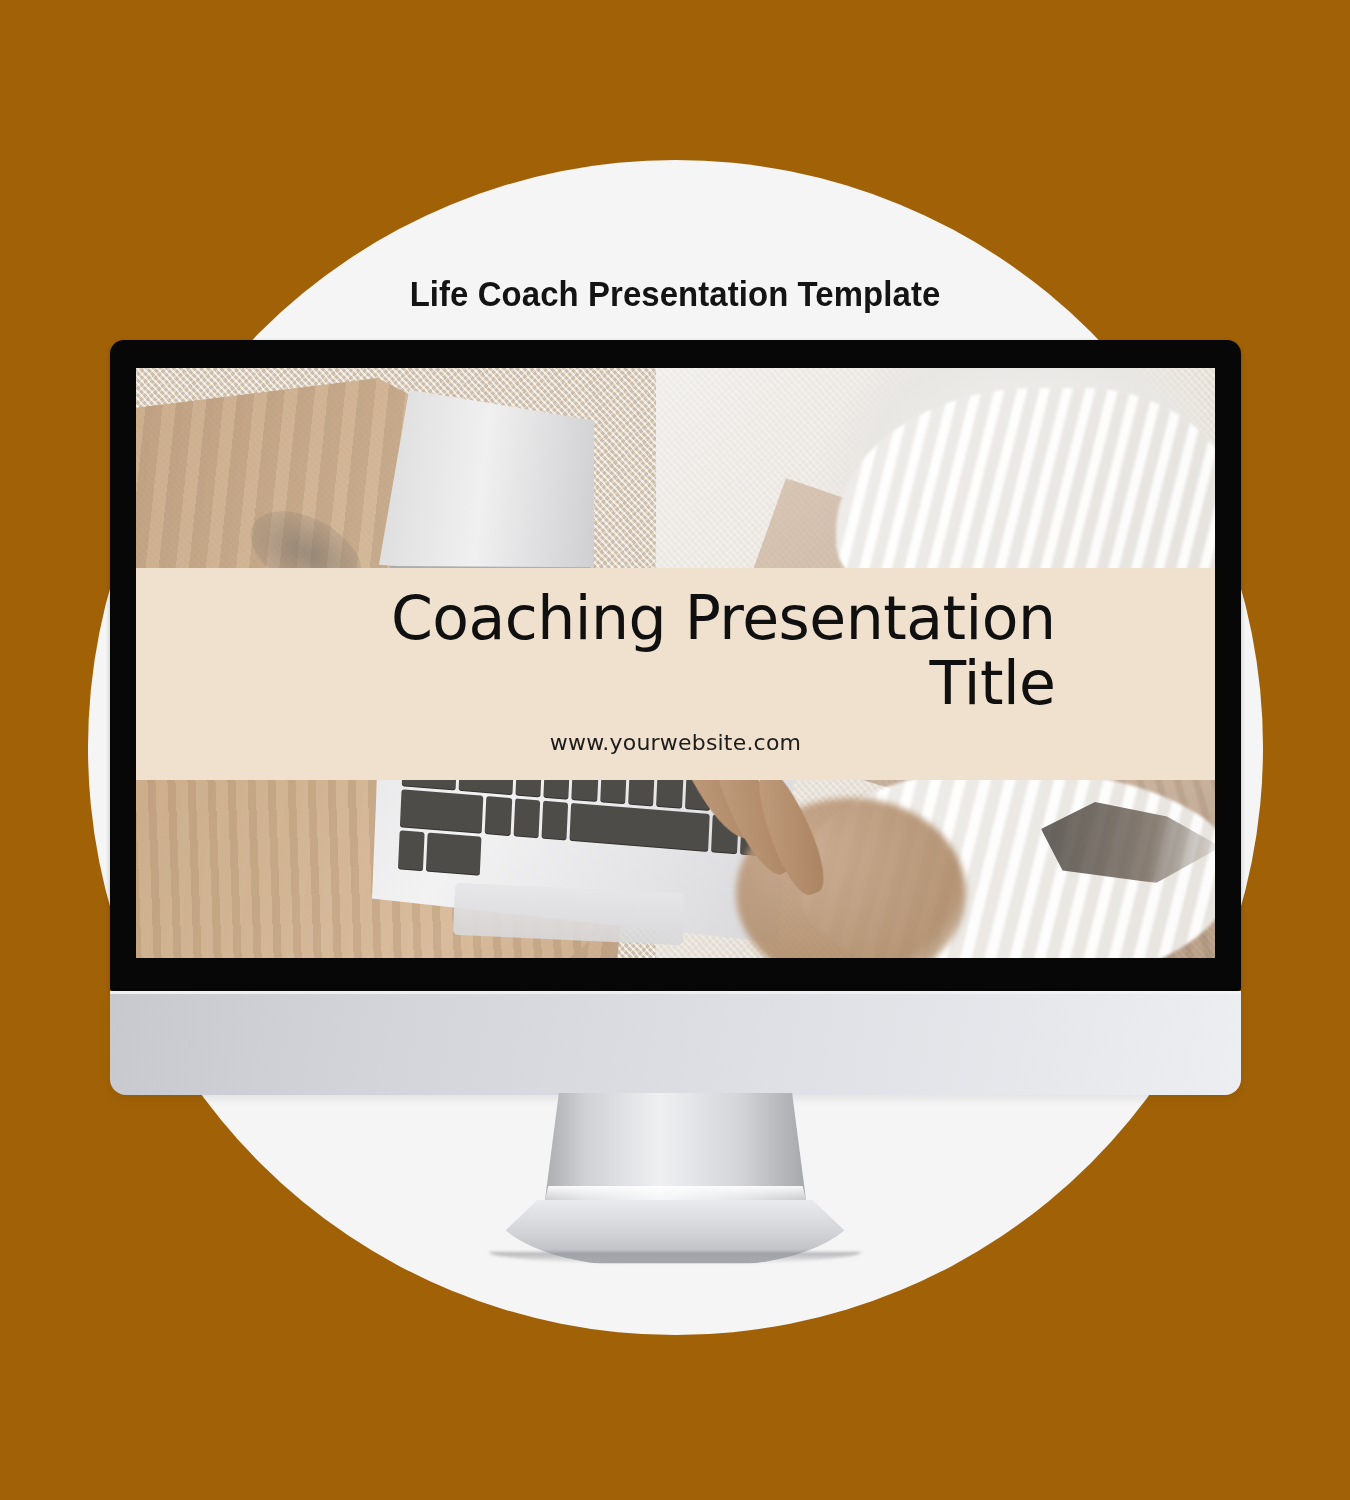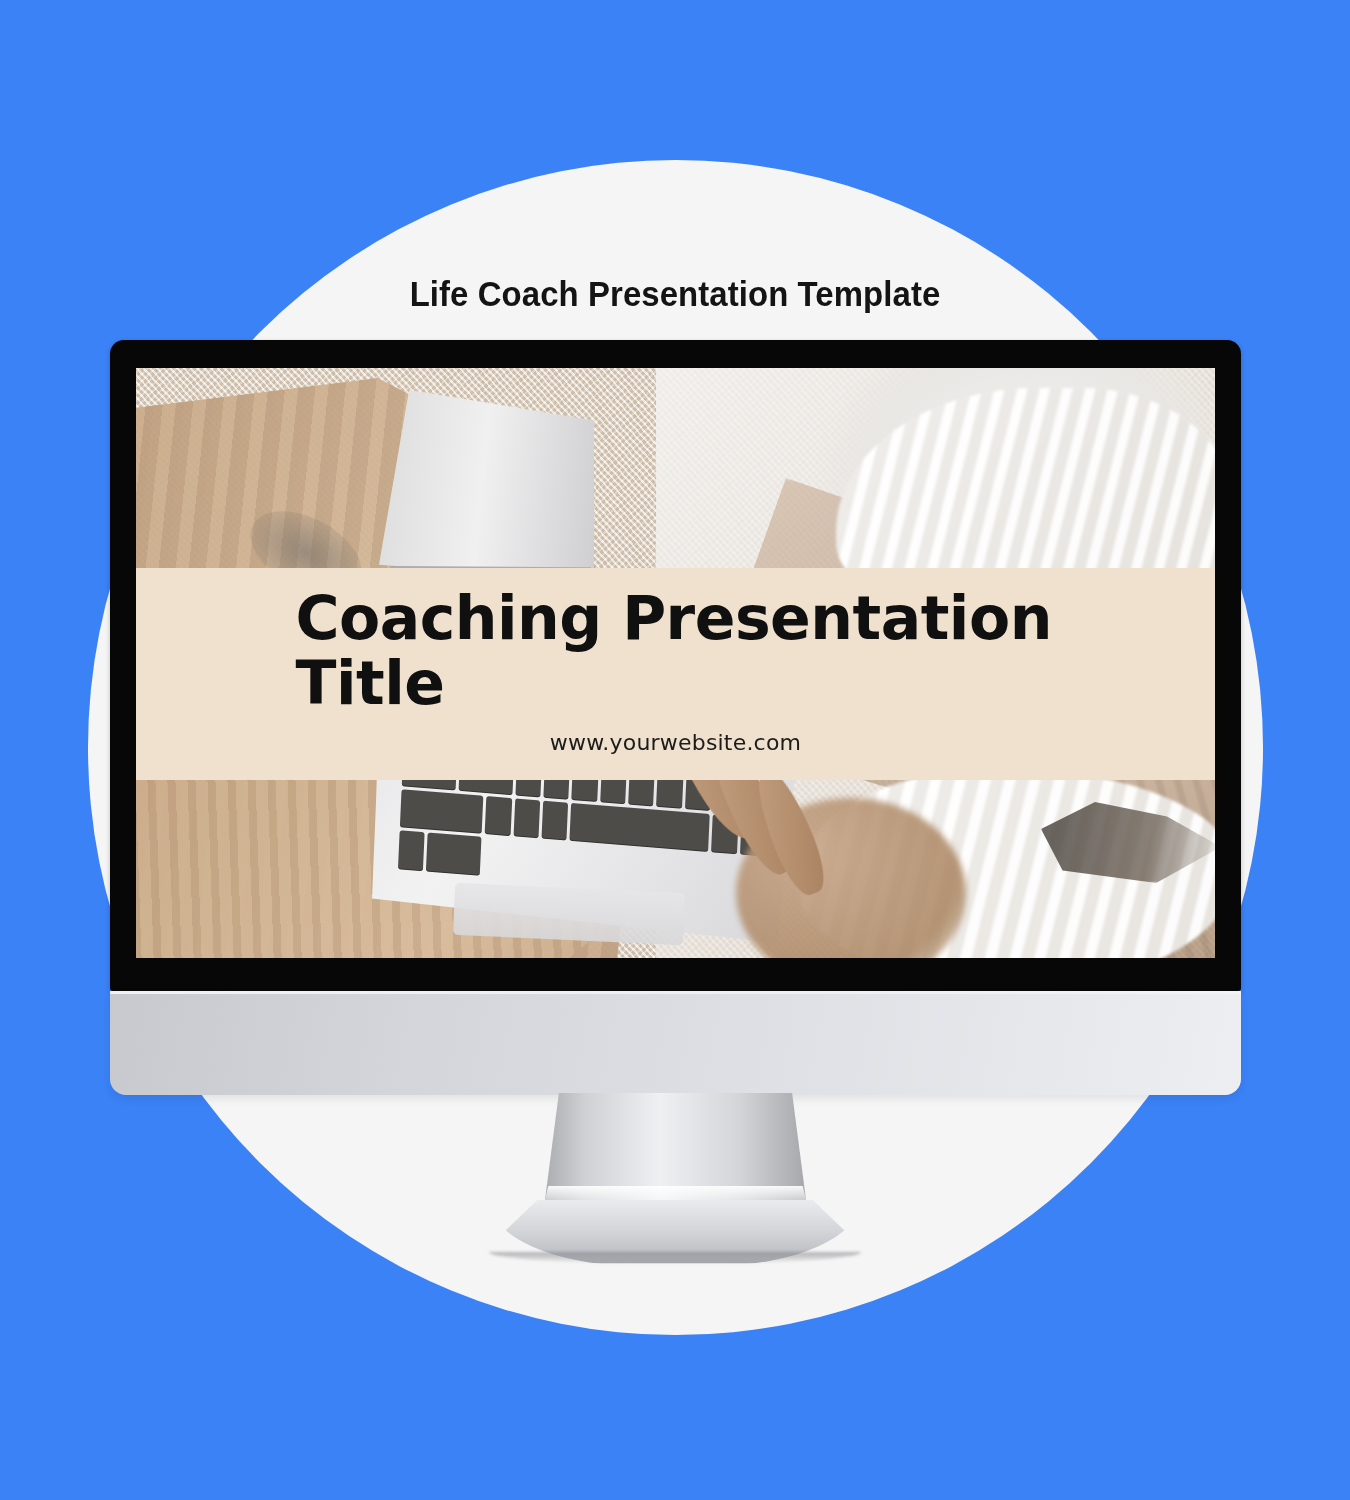--- a/index.html
+++ b/index.html
@@ -11,21 +11,21 @@
     height: 1500px;
     background: #efede8;
     font-family: "Liberation Sans", sans-serif;
     overflow: hidden;
   }
 
   .stage {
     position: relative;
     width: 1350px;
     height: 1500px;
-    background: #3b82f6;
+    background: #a16207;
   }
 
   
   .bg-circle {
     position: absolute;
     left: 88px;
     top: 160px;
     width: 1175px;
     height: 1175px;
     border-radius: 50%;
@@ -322,23 +322,23 @@
     height: 212px;
     background: #efe1cd;
     display: flex;
     flex-direction: column;
     align-items: center;
     justify-content: center;
   }
   .slide-title {
     font-size: 60px;
     line-height: 65px;
-    font-weight: 700;
+    font-weight: 400;
     color: #101010;
-    text-align: left;
+    text-align: right;
     letter-spacing: -0.5px;
     font-family: "DejaVu Sans", sans-serif;
     max-width: 760px;
     margin-top: -4px;
   }
   .slide-url {
     margin-top: 12px;
     font-size: 22px;
     line-height: 30px;
     font-weight: 400;

